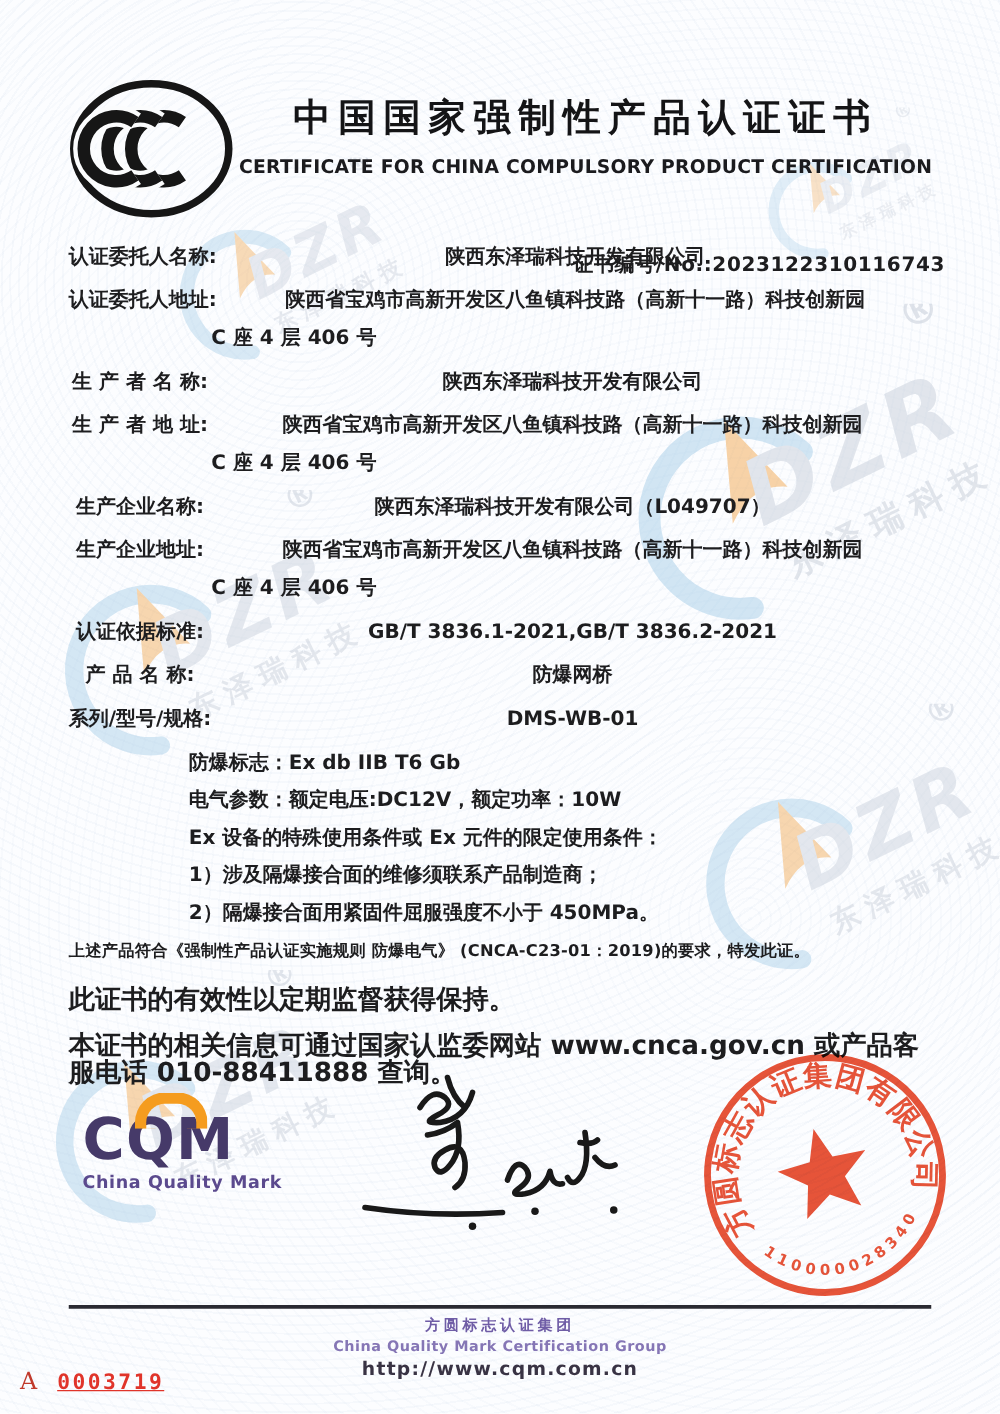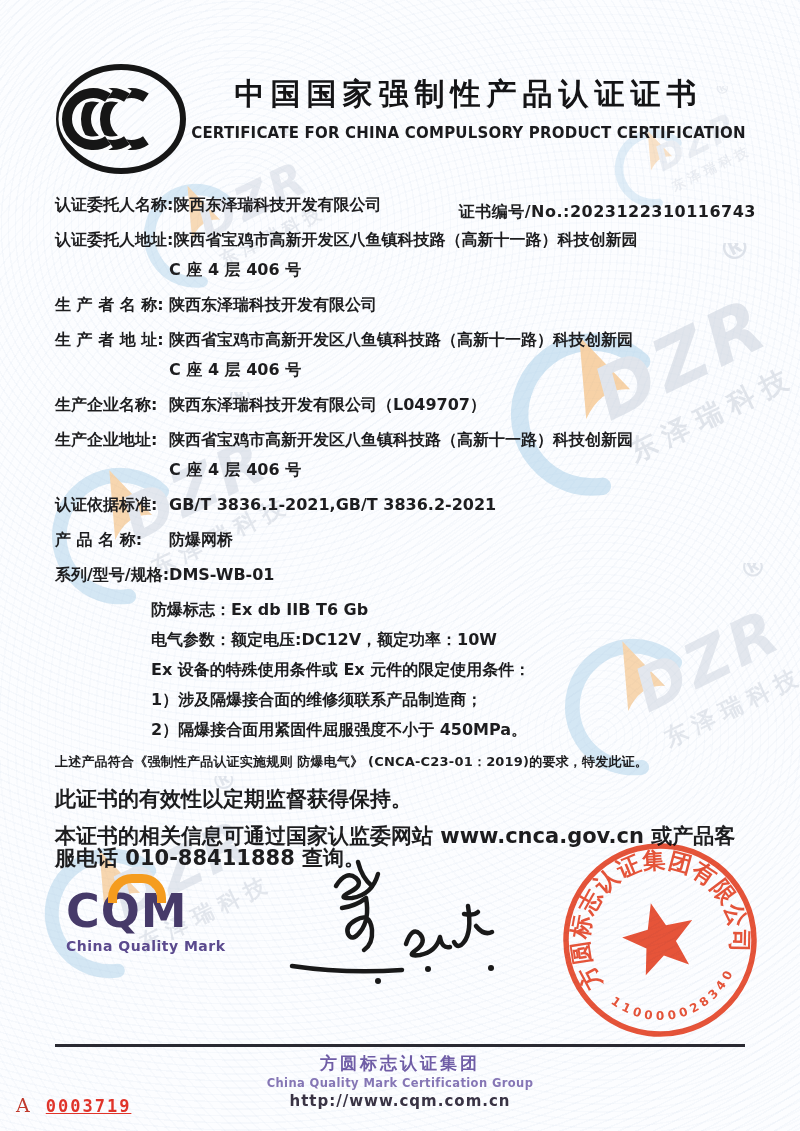--- a/index.html
+++ b/index.html
@@ -18,21 +18,21 @@
   .wm-cn  { font-family:"DejaVu Sans", sans-serif; font-weight:700; font-size:22px; fill:#ccd2dc; letter-spacing:7px; }
   .wm-reg { font-family:"DejaVu Sans", sans-serif; font-weight:700; font-size:26px; fill:#c8cfda; }
   
   .ccc-logo { position:absolute; left:52px; top:60px; z-index:2; }
   .header-title { position:absolute; left:165px; right:28px; top:74px; text-align:center; z-index:2; }
   .doc-title { font-size:30px; font-weight:700; letter-spacing:6px; color:#141416; }
   .doc-subtitle { margin-top:9px; font-size:15px; font-weight:700; letter-spacing:.2px; color:#1b1b1e; }
   .certno-line { position:absolute; right:44px; top:158px; z-index:2; font-size:16px; font-weight:700; letter-spacing:.5px;margin-top:44px; }
   
   .fields { position:absolute; left:55px; width:692px; top:194px; z-index:2; font-size:16px; font-weight:600; line-height:22px; }
-  .frow { display:flex; margin-bottom:13px; }
+  .frow { display:flex; margin-bottom:13px;text-align:center; }
   .flabel { flex:0 0 114px; white-space:nowrap; }
   .fvalue { flex:1; }
   .fcont { margin:-5px 0 13px 114px; }
   .specs { margin-left:96px; }
   .spec-line { margin-bottom:8px; }
   .statement { margin-top:10px; font-size:13px; font-weight:700; letter-spacing:.2px; }
   .dates { display:flex; justify-content:space-between; margin-top:16px; font-size:15px; font-weight:700; }
   .note { margin-top:15px; font-size:21px; font-weight:700; }
   
   .cqm { position:absolute; left:66px; top:888px; z-index:2; }
@@ -43,21 +43,21 @@
              border-top-left-radius:24px; border-top-right-radius:24px; }
   .cqm-tagline { margin-top:4px; font-size:14px; font-weight:700; color:#5b4a8e; letter-spacing:.5px; }
   .signature { position:absolute; left:278px; top:848px; z-index:2; }
   .seal { position:absolute; right:40px; top:840px; width:200px; height:200px; z-index:3;
           transform:rotate(-14deg); opacity:.93; mix-blend-mode:multiply; }
   .seal-text { font-family:"DejaVu Sans", sans-serif; font-weight:700; font-size:23px; fill:#e8472a; letter-spacing:1px; }
   .seal-num  { font-family:"DejaVu Sans", sans-serif; font-weight:700; font-size:12px; fill:#e8472a; letter-spacing:4px; }
   
   .footer { position:absolute; left:55px; width:690px; top:1044px; z-index:2;
             border-top:3px solid #2a2a32; text-align:center; padding-top:5px; }
-  .footer-cn { font-size:17px; font-weight:800; color:#6f5da6; letter-spacing:3px; }
+  .footer-cn { font-size:12px; font-weight:800; color:#6f5da6; letter-spacing:3px; }
   .footer-en { margin-top:1px; font-size:11.5px; font-weight:700; color:#8576b5; letter-spacing:.4px; }
   .footer-url { margin-top:2px; font-size:15px; font-weight:800; color:#393344; letter-spacing:1px; }
   .serial { position:absolute; left:16px; top:1094px; z-index:2; display:flex; align-items:baseline; gap:16px; }
   .serial-prefix { font-family:"DejaVu Serif", serif; font-size:19px; color:#c0392b; }
   .serial-number { font-family:"DejaVu Sans Mono", monospace; font-weight:700; font-size:17px; color:#e0342a; letter-spacing:2px;text-decoration:underline; }
 </style>
 </head>
 <body>
 
 <div class="page">

